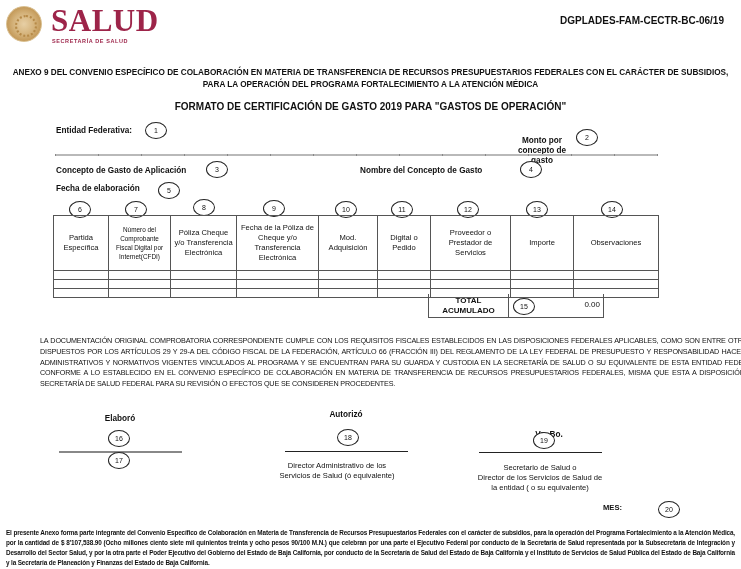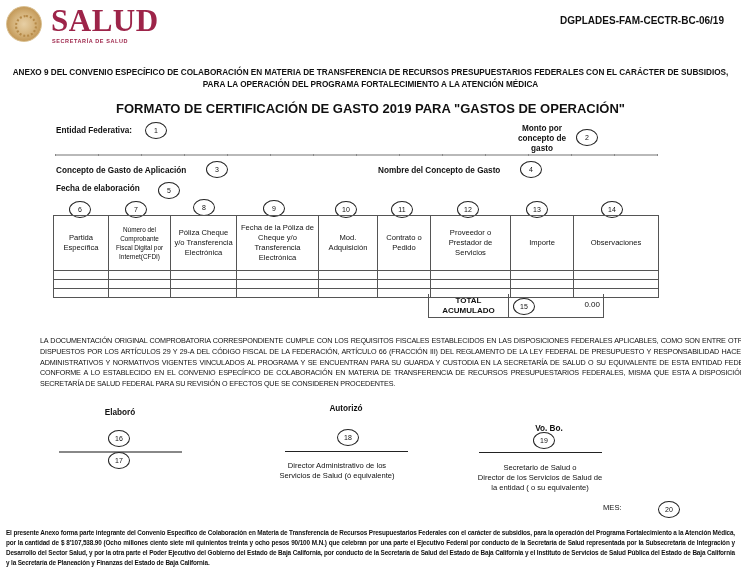--- a/index.html
+++ b/index.html
@@ -21,21 +21,21 @@
   .logo-title {
     left: 51px; top: 3px; font-family: "Liberation Serif", serif; font-weight: bold;
     font-size: 31px; color: #9d2449; letter-spacing: 0.5px;
   }
   .logo-sub {
     left: 52px; top: 38px; font-size: 5.5px; font-weight: bold; color: #9d2449; letter-spacing: 0.6px;
   }
   .doc-code { right: 17px; top: 15px; font-size: 10px; font-weight: bold; }
 
   .title1 { left: 0; width: 741px; top: 67px; text-align: center; font-size: 8.2px; font-weight: bold; line-height: 12px; }
-  .title2 { left: 0; width: 741px; top: 101px; text-align: center; font-size: 13px; font-weight: bold; }
+  .title2 { left: 0; width: 741px; top: 101px; text-align: center; font-size: 10px; font-weight: bold; }
 
   .lbl { font-size: 8.2px; font-weight: bold; }
   .circle {
     position: absolute; border: 1px solid #222; border-radius: 50%;
     font-size: 7px; text-align: center; line-height: 15px; height: 15px; width: 20px;
     background: #fff;
   }
 
   .rule { position: absolute; height: 2px; background: #b9b9b9; }
   .rule-ticks {
@@ -53,21 +53,21 @@
   table.grid td { height: 8px; }
   .th-small { font-size: 6.4px !important; line-height: 9px !important; }
 
   .total-box { position: absolute; left: 428px; top: 294px; width: 174px; height: 23px; border: 1px solid #555; border-top: none; }
   .total-label { position: absolute; left: 0; width: 79px; top: 2px; text-align: center; font-size: 8px; font-weight: bold; line-height: 10px; }
   .total-sep { position: absolute; left: 79px; top: 0; width: 1px; height: 23px; background: #555; }
   .total-val { position: absolute; right: 3px; top: 6px; font-size: 8px; }
 
   .para { left: 6px; width: 729px; top: 336px; font-size: 7.2px; line-height: 10.8px; text-align: justify; letter-spacing: -0.15px; margin-left: 34px; }
 
-  .sig-title { font-size: 8.2px; font-weight: bold; text-align: center; }
+  .sig-title { font-size: 8.2px; font-weight: bold; text-align: center; margin-top: 6px; }
   .sig-line { position: absolute; height: 1px; background: #222; }
   .sig-caption { font-size: 7.6px; text-align: center; line-height: 10px; }
 
   .footer { left: 6px; width: 729px; top: 528px; font-size: 6.4px; line-height: 10px; font-weight: bold; text-align: justify; letter-spacing: -0.15px; }
 </style>
 </head>
 <body>
 
 <div class="abs logo-seal"></div>
 <div class="abs logo-title">SALUD</div>
@@ -76,34 +76,34 @@
 
 <div class="abs title1">
   <div>ANEXO 9 DEL CONVENIO ESPECÍFICO DE COLABORACIÓN EN MATERIA DE TRANSFERENCIA DE RECURSOS PRESUPUESTARIOS FEDERALES CON EL CARÁCTER DE SUBSIDIOS,</div>
   <div>PARA LA OPERACIÓN DEL PROGRAMA FORTALECIMIENTO A LA ATENCIÓN MÉDICA</div>
 </div>
 <div class="abs title2">FORMATO DE CERTIFICACIÓN DE GASTO 2019 PARA "GASTOS DE OPERACIÓN"</div>
 
 <div class="abs lbl" style="left:56px; top:126px;">Entidad Federativa:</div>
 <div class="circle" style="left:145px; top:122px;">1</div>
 
-<div class="abs lbl" style="left:512px; top:124px; text-align:center; width:60px; line-height:10px;">
+<div class="abs lbl" style="left:512px; top:136px; text-align:center; width:60px; line-height:10px;">
   <div>Monto por</div>
   <div>concepto de</div>
   <div>gasto</div>
 </div>
 <div class="circle" style="left:576px; top:129px;">2</div>
 
 <div class="rule" style="left:55px; top:154px; width:603px;"></div>
 <div class="rule-ticks" style="left:55px; top:154px; width:603px;"></div>
 
 <div class="abs lbl" style="left:56px; top:166px;">Concepto de Gasto de Aplicación</div>
 <div class="circle" style="left:206px; top:161px;">3</div>
 
-<div class="abs lbl" style="left:378px; top:166px;">Nombre del Concepto de Gasto</div>
+<div class="abs lbl" style="left:360px; top:166px;">Nombre del Concepto de Gasto</div>
 <div class="circle" style="left:520px; top:161px;">4</div>
 
 <div class="abs lbl" style="left:56px; top:184px;text-align:right;">Fecha de elaboración</div>
 <div class="circle" style="left:158px; top:182px;">5</div>
 
 <div class="circle" style="left:69px; top:201px;">6</div>
 <div class="circle" style="left:125px; top:201px;">7</div>
 <div class="circle" style="left:193px; top:199px;">8</div>
 <div class="circle" style="left:263px; top:200px;">9</div>
 <div class="circle" style="left:335px; top:201px;">10</div>
@@ -134,21 +134,21 @@
           <div>Fecha de la Póliza de</div>
           <div>Cheque y/o</div>
           <div>Transferencia</div>
           <div>Electrónica</div>
         </th>
       <th style="width:58px;">
           <div>Mod.</div>
           <div>Adquisición</div>
         </th>
       <th style="width:52px;">
-          <div>Contrato o</div>
+          <div>Digital o</div>
           <div>Pedido</div>
         </th>
       <th style="width:79px;">
           <div>Proveedor o</div>
           <div>Prestador de</div>
           <div>Servicios</div>
         </th>
       <th style="width:62px;">
           <div>Importe</div>
         </th>
@@ -221,16 +221,16 @@
 
 <div class="abs sig-title" style="left:509px; width:80px; top:424px;">Vo. Bo.</div>
 <div class="circle" style="left:533px; top:432px;">19</div>
 <div class="sig-line" style="left:479px; top:452px; width:123px;"></div>
 <div class="abs sig-caption" style="left:465px; width:150px; top:463px;">
   <div>Secretario de Salud o</div>
     <div>Director de los Servicios de Salud de</div>
     <div>la entidad ( o su equivalente)</div>
 </div>
 
-<div class="abs sig-caption" style="left:603px; top:503px;">MES:</div>
+<div class="abs sig-caption" style="left:603px; top:503px;font-weight:bold;">MES:</div>
 <div class="circle" style="left:658px; top:501px;">20</div>
 
 <div class="abs footer">El presente Anexo forma parte integrante del Convenio Específico de Colaboración en Materia de Transferencia de Recursos Presupuestarios Federales con el carácter de subsidios, para la operación del Programa Fortalecimiento a la Atención Médica, por la cantidad de $ 8'107,538.90 (Ocho millones ciento siete mil quinientos treinta y ocho pesos 90/100 M.N.) que celebran por una parte el Ejecutivo Federal por conducto de la Secretaría de Salud representada por la Subsecretaría de Integración y Desarrollo del Sector Salud, y por la otra parte el Poder Ejecutivo del Gobierno del Estado de Baja California, por conducto de la Secretaría de Salud del Estado de Baja California y el Instituto de Servicios de Salud Pública del Estado de Baja California y la Secretaría de Planeación y Finanzas del Estado de Baja California.</div>
 
 </body></html>

